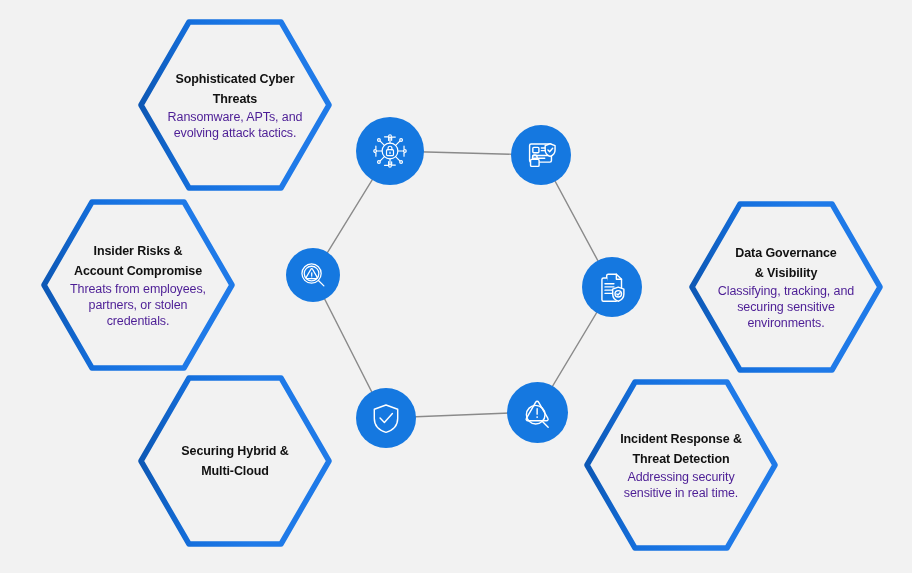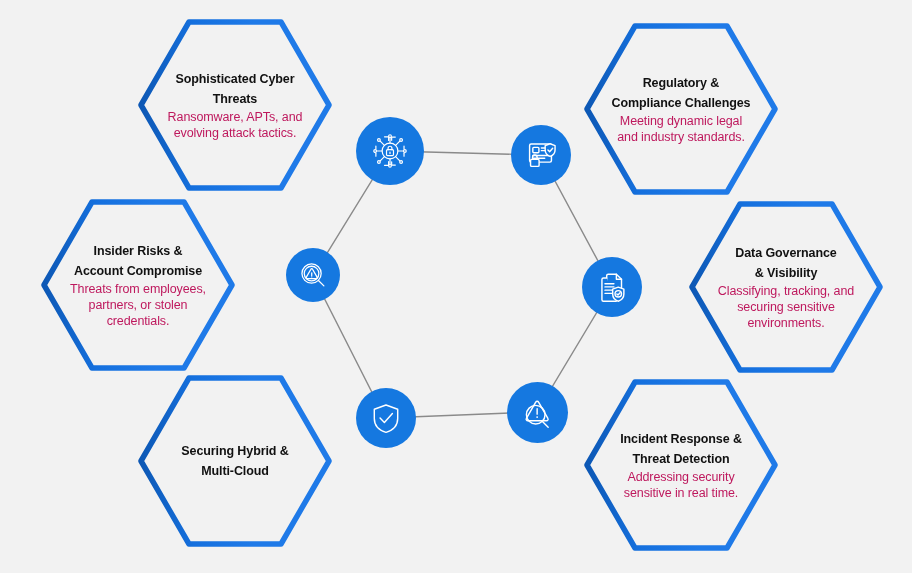--- a/index.html
+++ b/index.html
@@ -48,21 +48,21 @@
     font-size: 12.5px;
     font-weight: bold;
     color: #111111;
     line-height: 20px;
     letter-spacing: -0.1px;
     white-space: pre-line;
   }
   .hex-desc {
     font-size: 12.5px;
     font-weight: normal;
-    color: #be185d;
+    color: #4c1d95;
     line-height: 16px;
     letter-spacing: -0.1px;
     white-space: pre-line;
   }
   .node {
     position: absolute;
     border-radius: 50%;
     background: #1578e0;
     display: flex;
     align-items: center;
@@ -103,31 +103,20 @@
       <polygon points="52,4 144,4 192,87 144,170 52,170 4,87" fill="none" stroke="url(#hexgrad)" stroke-width="5.5" stroke-linejoin="round"></polygon>
     </svg>
     <div class="hex-text">
       <div class="hex-title">Sophisticated Cyber
 Threats</div>
       <div class="hex-desc">Ransomware, APTs, and
 evolving attack tactics.</div>
     </div>
   </div>
 
-  <div class="hex-card" style="left:583px; top:22px;">
-    <svg class="hex-outline" viewBox="0 0 196 174">
-      <polygon points="52,4 144,4 192,87 144,170 52,170 4,87" fill="none" stroke="url(#hexgrad)" stroke-width="5.5" stroke-linejoin="round"></polygon>
-    </svg>
-    <div class="hex-text">
-      <div class="hex-title">Regulatory &amp;
-Compliance Challenges</div>
-      <div class="hex-desc">Meeting dynamic legal
-and industry standards.</div>
-    </div>
-  </div>
 
   <div class="hex-card" style="left:40px; top:198px;">
     <svg class="hex-outline" viewBox="0 0 196 174">
       <polygon points="52,4 144,4 192,87 144,170 52,170 4,87" fill="none" stroke="url(#hexgrad)" stroke-width="5.5" stroke-linejoin="round"></polygon>
     </svg>
     <div class="hex-text">
       <div class="hex-title">Insider Risks &amp;
 Account Compromise</div>
       <div class="hex-desc">Threats from employees,
 partners, or stolen

